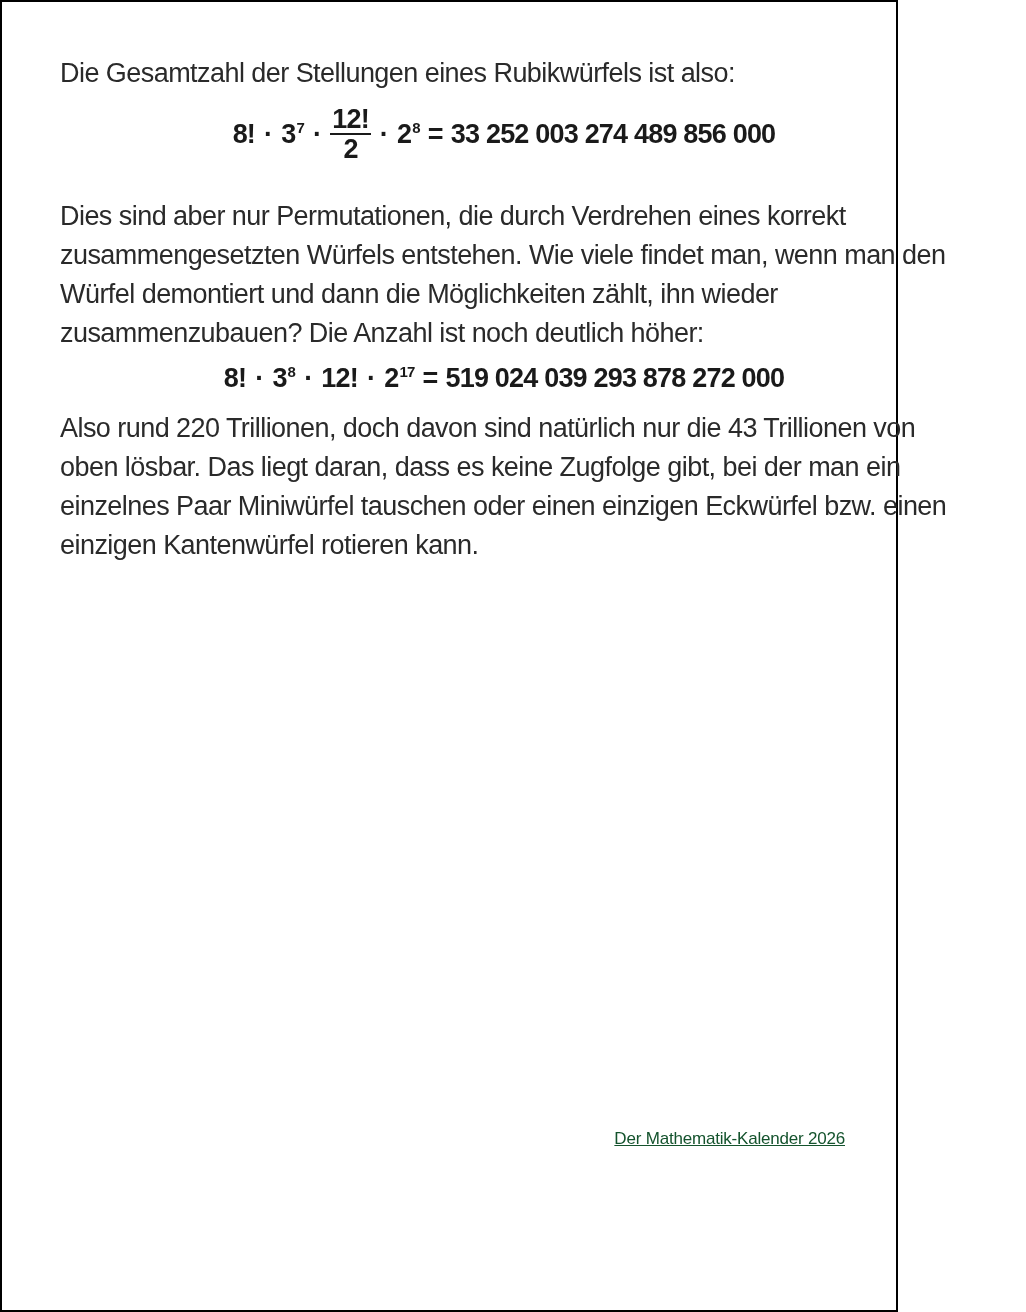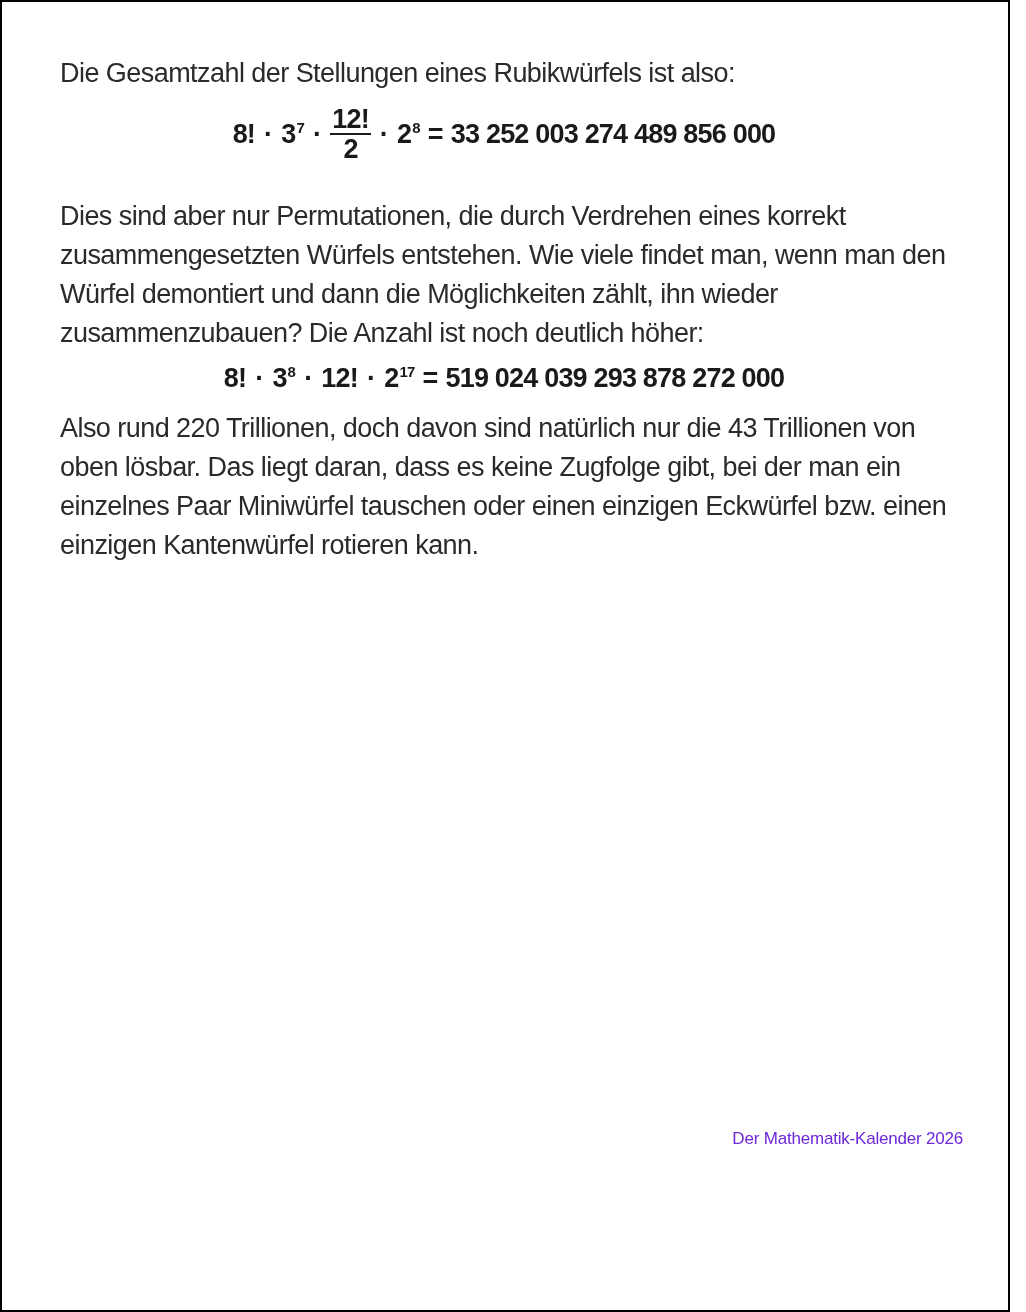--- a/index.html
+++ b/index.html
@@ -1,20 +1,20 @@
 <!DOCTYPE html>
 <html><head>
   <meta charset="utf-8">
   <style>
     html, body { margin: 0; padding: 0; background: #ffffff; }
     body { width: 1026px; height: 1312px; overflow: hidden; }
     .page {
       position: relative;
       box-sizing: border-box;
-      width: 1010px; height: 1312px;
+      width: 898px; height: 1312px;
       border: 2px solid #000;
       background: #fff;
       color: #2a2a2a;
       font-family: "Liberation Sans", sans-serif;
     }
     .content {
       position: absolute;
       left: 58px; top: 52px;
       width: 912px;
     }
@@ -44,24 +44,25 @@
       align-items: center;
       margin: 0 6px;
       line-height: 26px;
     }
     .frac .num { border-bottom: 2px solid #1a1a1a; padding: 0 2px 1px; }
     .frac .den { padding-top: 1px; }
     .f1 { height: 82px; margin-left: -24px; }
     .f2 { height: 46px; margin-top: 2px; margin-bottom: 8px; margin-left: -24px; }
     .footer {
       position: absolute;
-      right: 45px; top: 1127px;
+      right: 51px; top: 1127px;
       font-size: 17px;
-      color: #6d28d9;
+      color: #14532d;
       letter-spacing: -0.2px;
+      text-decoration: underline;
     }
   </style>
 </head>
 <body>
 
 <div class="page">
   <div class="content">
 
     <p class="body">Die Gesamtzahl der Stellungen eines Rubikwürfels ist also:</p>
 

